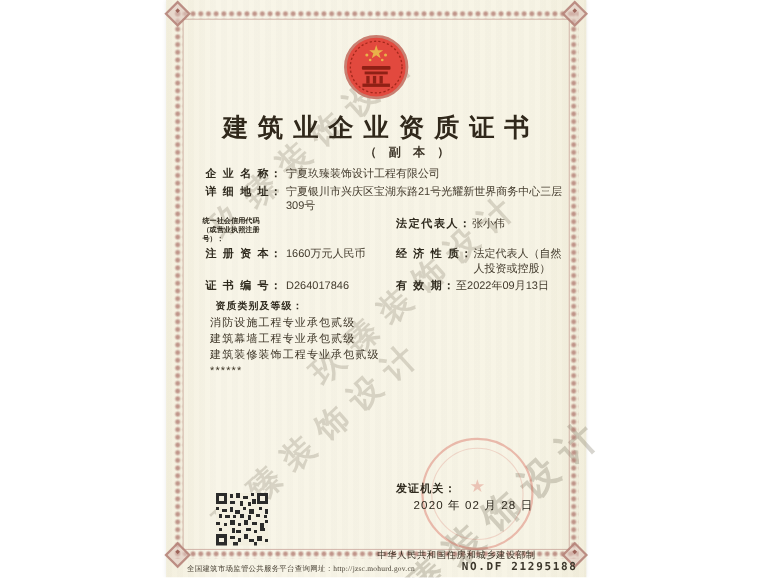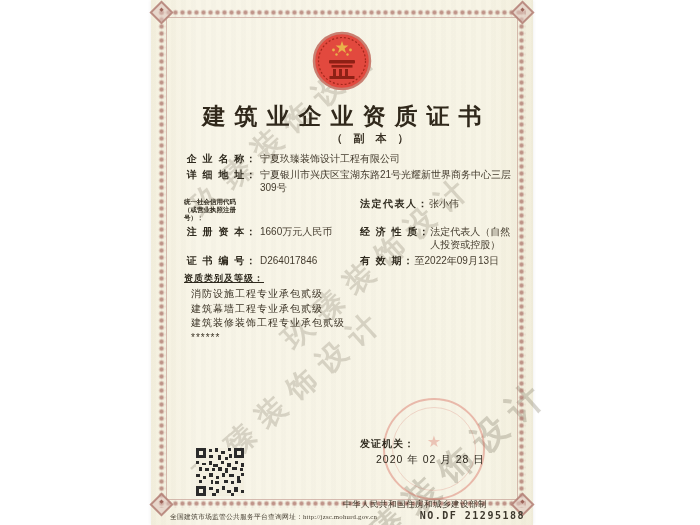--- a/index.html
+++ b/index.html
@@ -54,21 +54,21 @@
   .fields{position:absolute;left:33px;right:18px;top:152px;font-size:10px;line-height:1.3;}
   .frow{display:flex;margin-bottom:3px;}
   .fcell{display:flex;}
   .fcell.lcol{width:176px;flex:none;}
   .flabel{font-weight:bold;letter-spacing:1.5px;flex:none;color:#2f2a1e;text-align:center;}
   .flabel.w72{width:76px;}
   .fvalue{color:#433b2d;}
   .tiny-label{flex:none;width:64px;font-weight:bold;font-size:6.5px;line-height:1.25;
     color:#2f2a1e;padding-top:1px;}
   .code-val{font-size:9.5px;letter-spacing:0.2px;padding-top:3px;}
-  .quals-label{font-weight:bold;font-size:9px;letter-spacing:1px;margin:6px 0 2px 0;color:#2f2a1e;text-decoration:underline;}
+  .quals-label{font-weight:bold;font-size:9px;letter-spacing:1px;margin:6px 0 2px 12px;color:#2f2a1e;}
   .qual-item{font-size:10px;letter-spacing:1px;color:#3c3426;line-height:1.45;padding-left:7px;}
   
   .authority{position:absolute;left:209px;top:437px;font-size:10px;font-weight:bold;
     letter-spacing:1px;color:#2f2a1e;}
   .issue-date{position:absolute;left:225px;top:453px;font-size:10.5px;letter-spacing:1px;color:#2b261c;}
   .maker{position:absolute;left:150px;right:4px;top:499px;text-align:center;
     font-size:8.5px;letter-spacing:0.5px;color:#3a3326;}
   
   .seal{position:absolute;left:232px;top:398px;width:98px;height:98px;border-radius:50%;
     border:2.5px solid rgba(207,74,60,0.34);filter:blur(0.4px);}

